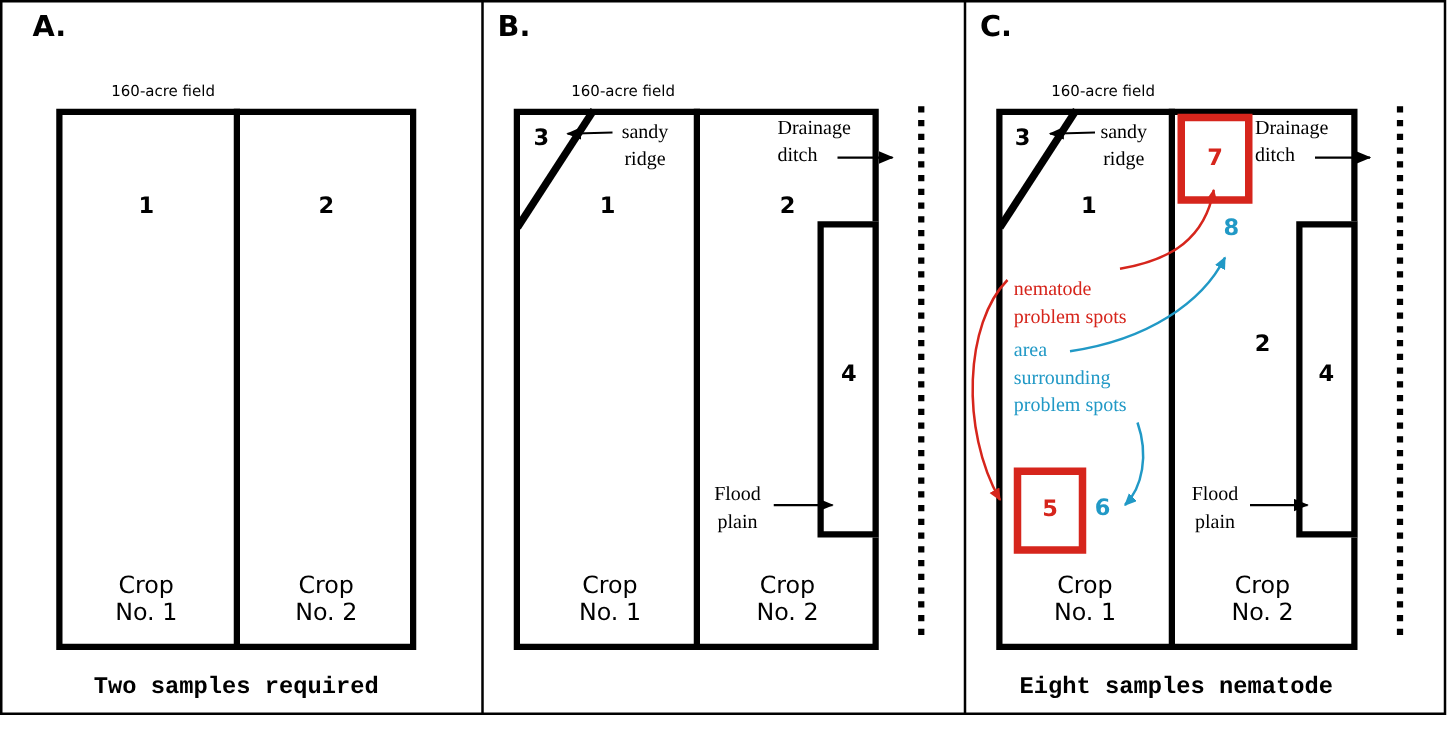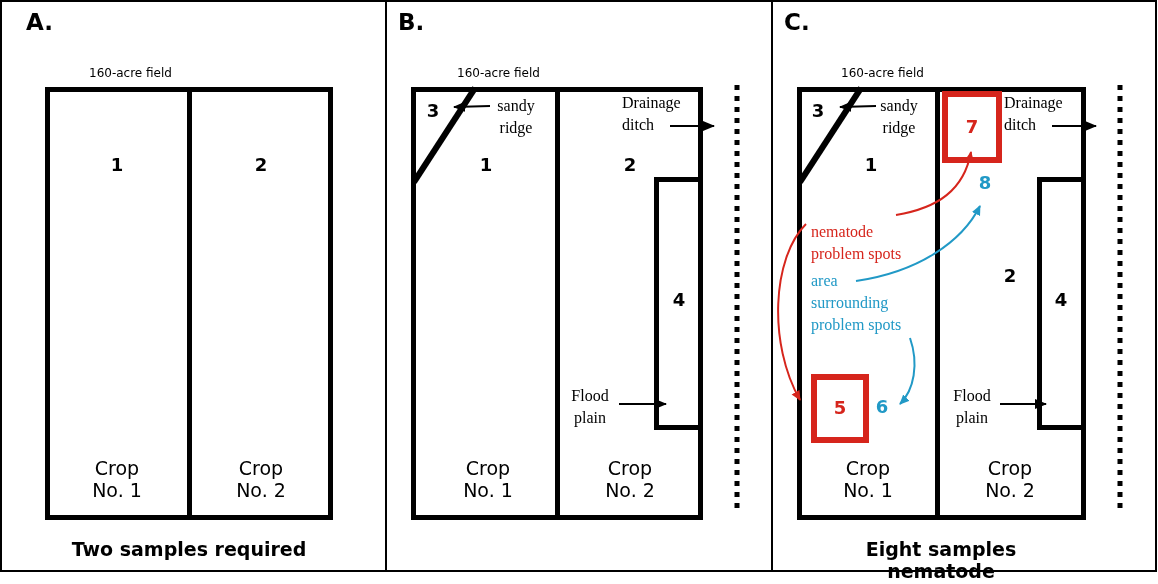--- a/index.html
+++ b/index.html
@@ -14,21 +14,21 @@
   .subrect{border:5px solid var(--ink);background:#fff;box-sizing:border-box;z-index:4;}
   .redbox{border:6px solid var(--red);background:transparent;box-sizing:border-box;z-index:6;}
   svg.overlay{left:0;top:0;z-index:7;pointer-events:none;}
   .t{position:absolute;white-space:pre-line;z-index:10;}
   .letter{font-weight:bold;font-size:23px;line-height:28px;}
   .title{font-size:12px;line-height:20px;width:200px;}
   .num{font-weight:bold;font-size:18px;line-height:20px;text-align:center;}
   .lbl{font-size:16px;line-height:22px;font-family:Liberation Serif, serif;}
   .ctr{text-align:center;}
   .crop{font-size:19px;line-height:22px;text-align:center;width:140px;}
-  .caption{font-weight:bold;font-size:19px;line-height:22px;text-align:center;width:260px;}
+  .caption{font-weight:bold;font-size:19px;line-height:22px;text-align:center;width:260px;font-family:Liberation Mono, monospace;}
   .red{color:var(--red);}
   .blue{color:var(--blue);}
   .ridge{stroke:var(--ink);stroke-width:6;fill:none;}
   .karrow{stroke:var(--ink);stroke-width:1.8;fill:none;}
   .rarrow{stroke:var(--red);stroke-width:2;fill:none;}
   .barrow{stroke:var(--blue);stroke-width:2;fill:none;}
   .dotline{stroke:var(--ink);stroke-width:5;fill:none;stroke-dasharray:5 6;}
   #mk-black path{fill:var(--ink);}
   #mk-red path{fill:var(--red);}
   #mk-blue path{fill:var(--blue);}

